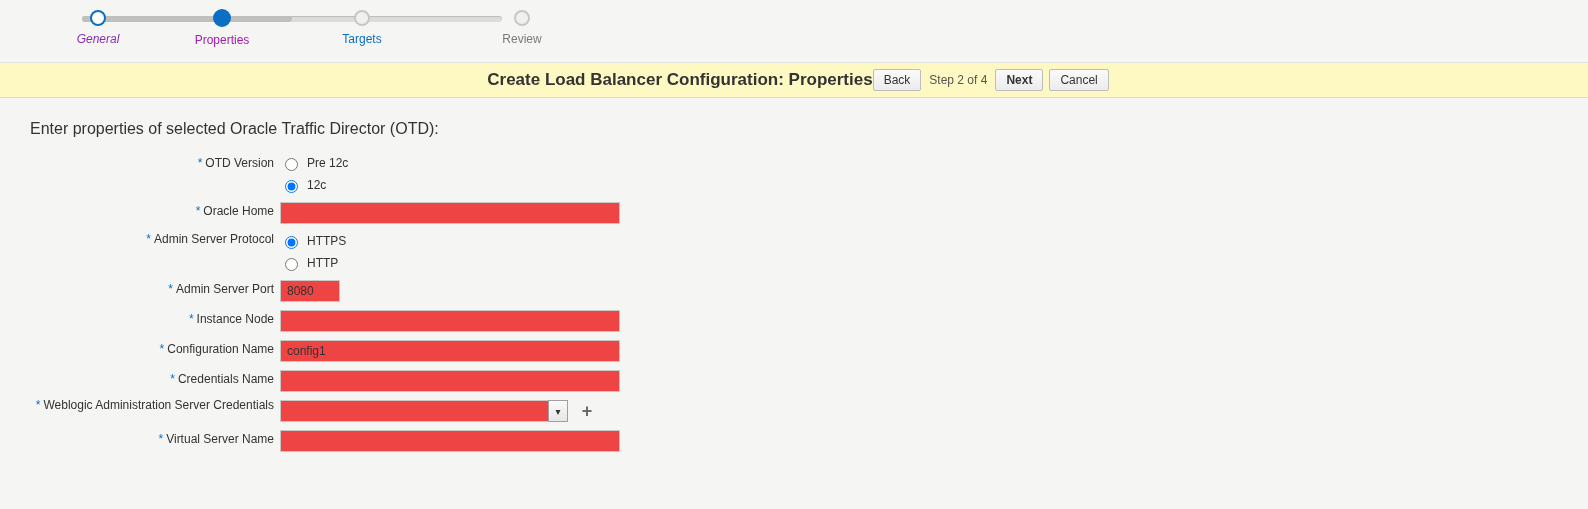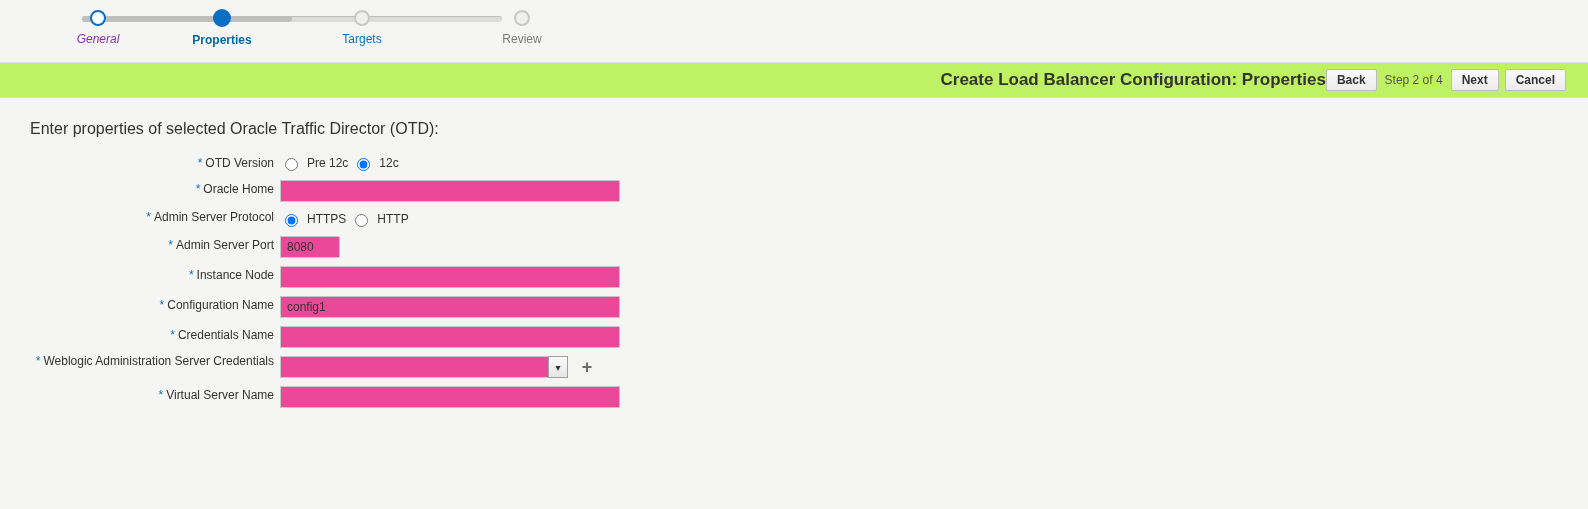--- a/index.html
+++ b/index.html
@@ -65,53 +65,52 @@
   }
   .train-step.pending .train-node {
     border: 2px solid #c7c7c7;
     background: #f0f0ef;
   }
   .train-label {
     font-size: 12px;
     color: #7a7a7a;
   }
   .train-step.done .train-label { color: #8a2fb5; }
-  .train-step.current .train-label { color: #0369a1; font-weight: bold; }
+  .train-step.current .train-label { color: #a21caf; font-weight: normal; }
   .train-step.pending.link .train-label { color: #0b6fc4; }
 
   
   .header-bar {
     display: flex;
     align-items: center;
-    justify-content: flex-end;
+    justify-content: center;
     border-top: 1px solid #e2e2df;
     border-bottom: 1px solid #dcdcd9;
     padding: 6px 22px 6px 30px;
-    background: #bef264;
+    background: #fef9c3;
   }
   .header-title {
     font-size: 17px;
     font-weight: bold;
     color: #333;
   }
   .header-buttons {
     display: flex;
     align-items: center;
     gap: 6px;
     font-size: 12px;
   }
   .btn {
     background: linear-gradient(#fafafa, #ececec);
     border: 1px solid #bdbdbd;
     border-radius: 2px;
     padding: 3px 10px;
     font-size: 12px;
     color: #333;
     cursor: pointer;
-    font-weight: bold;
   }
   .btn.primary { font-weight: bold; }
   .step-text {
     color: #555;
     padding: 0 2px;
   }
 
   
   .content {
     padding: 22px 30px 0 30px;
@@ -136,41 +135,41 @@
     font-size: 12px;
     color: #333;
     line-height: 14px;
   }
   .req {
     color: #0b6fc4;
     margin-right: 3px;
   }
   .form-field {
     display: flex;
-    flex-direction: row;
+    flex-direction: column;
     gap: 4px;
     padding-top: 2px;
   }
   .form-field.inline {
     flex-direction: row;
     align-items: center;
     gap: 6px;
   }
   .radio-line {
     display: flex;
     align-items: center;
     gap: 6px;
     font-size: 12px;
     color: #333;
     line-height: 18px;
   }
   input[type="text"] {
     height: 22px;
     border: 1px solid #c8c8c5;
-    background: #ec4899;
+    background: #ef4444;
     padding: 0 6px;
     font-size: 12px;
     color: #333;
     box-sizing: border-box;
   }
   .w-wide { width: 340px; }
   .w-sm   { width: 60px; }
   .combo {
     display: flex;
     align-items: stretch;

